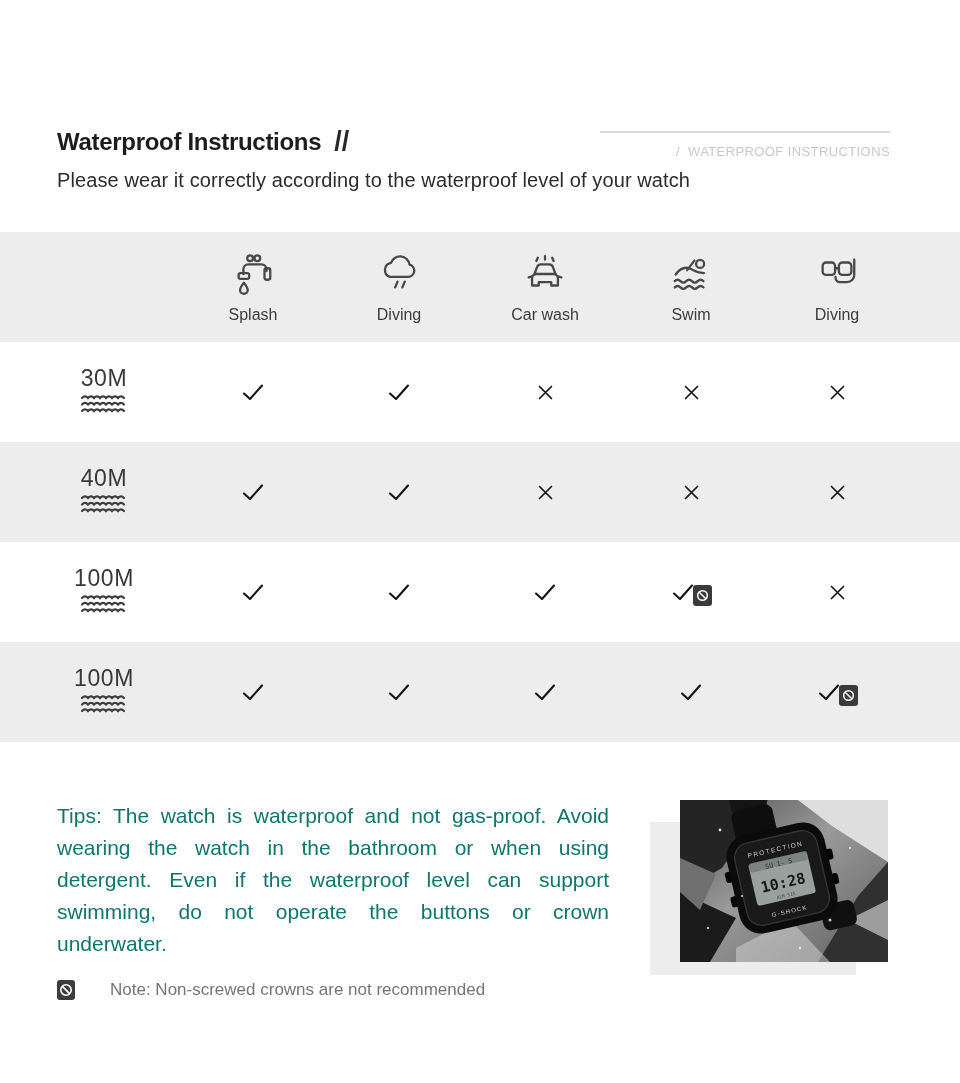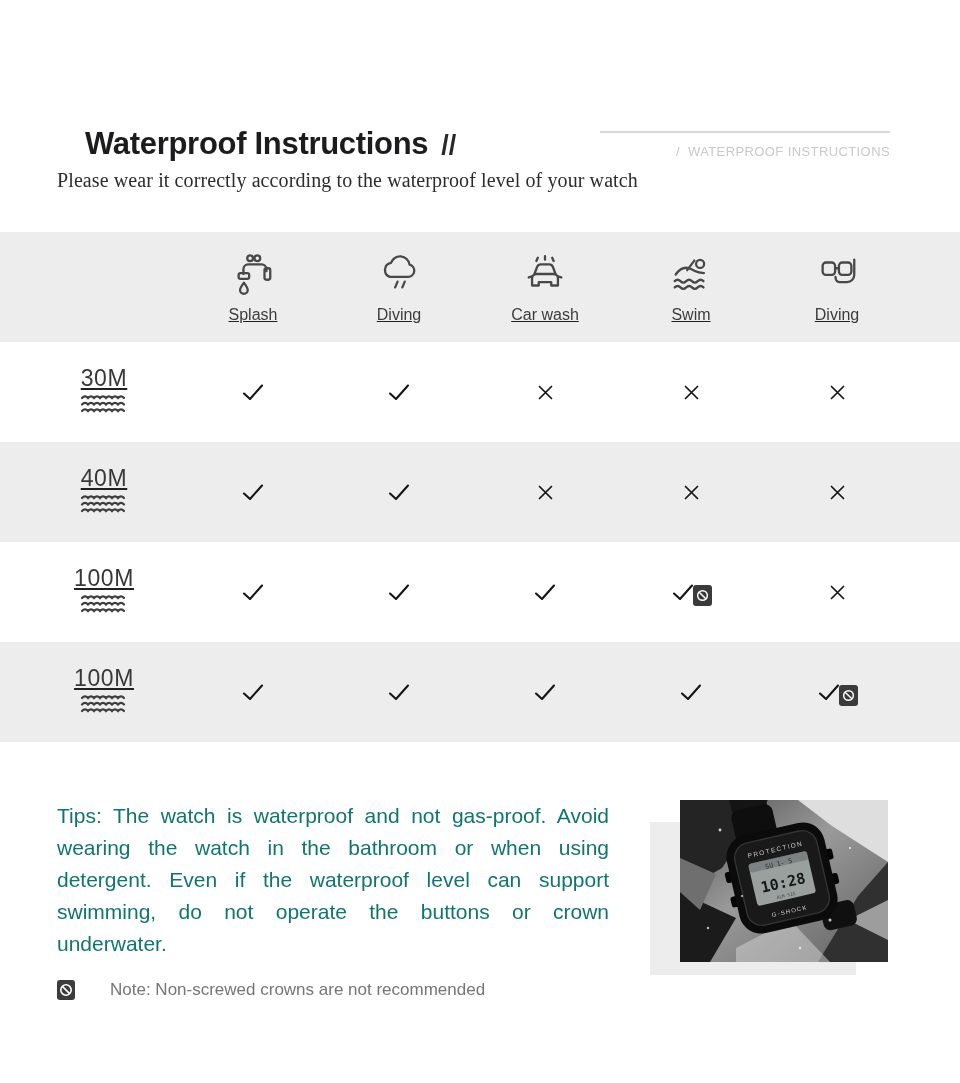--- a/index.html
+++ b/index.html
@@ -3,31 +3,31 @@
 <meta charset="utf-8">
 <style>
   html,body { margin:0; padding:0; background:#ffffff; }
   .page {
     position:relative; width:960px; height:1083px; overflow:hidden;
     background:#ffffff; font-family:"Liberation Sans", sans-serif; color:#222;
   }
 
   
   .title-row { position:absolute; left:57px; top:126px; display:flex; align-items:baseline; gap:13px; }
-  .title { font-size:31px; font-weight:700; color:#1c1c1e; letter-spacing:-0.3px; white-space:nowrap;margin-left:28px; }
+  .title { font-size:24px; font-weight:700; color:#1c1c1e; letter-spacing:-0.3px; white-space:nowrap; }
   .title-suffix { font-size:27px; font-weight:700; color:#28282a; }
 
   .legend-line { position:absolute; left:600px; top:131px; width:290px; height:0; border-top:2px solid #d8d8d8; }
   .legend-text { position:absolute; left:560px; top:144px; width:330px; text-align:right;
                  font-size:13px; color:#c9c9c9; letter-spacing:0.4px; white-space:pre; }
 
-  .subtitle { position:absolute; left:57px; top:169px; font-size:20px; color:#2c2c2c; letter-spacing:0.1px;font-family:Liberation Serif, serif; }
+  .subtitle { position:absolute; left:57px; top:169px; font-size:20px; color:#2c2c2c; letter-spacing:0.1px; }
 
   
-  .wtable { position:absolute; left:0; top:232px; width:960px;text-decoration:underline; }
+  .wtable { position:absolute; left:0; top:232px; width:960px; }
   .trow { display:grid; grid-template-columns:180px repeat(5,1fr); padding-right:50px;
           box-sizing:border-box; align-items:center; justify-items:center; }
   .thead { height:110px; background:#ededee; }
   .tbody-row { height:100px; background:#ffffff; }
   .tbody-row.stripe { background:#ededee; }
 
   .head-cell { display:flex; flex-direction:column; align-items:center; gap:9px; }
   .head-icon { height:46px; display:flex; align-items:flex-end; justify-content:center; }
   .head-label { font-size:16px; color:#3c3c3c; }
 

